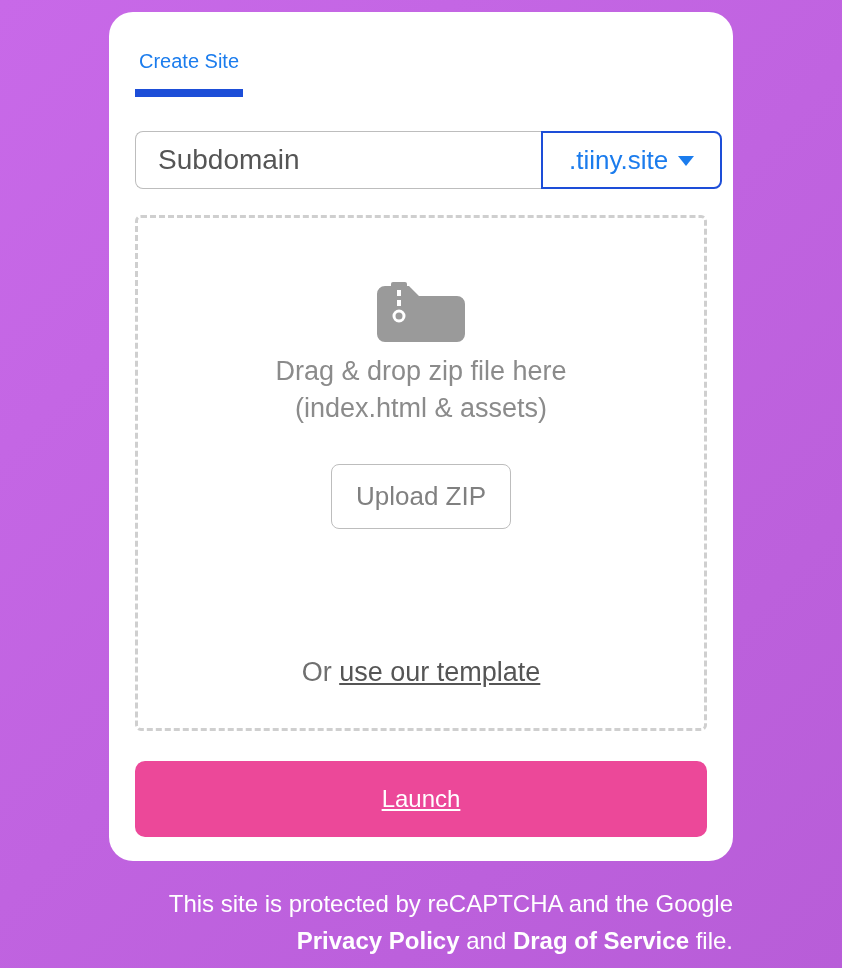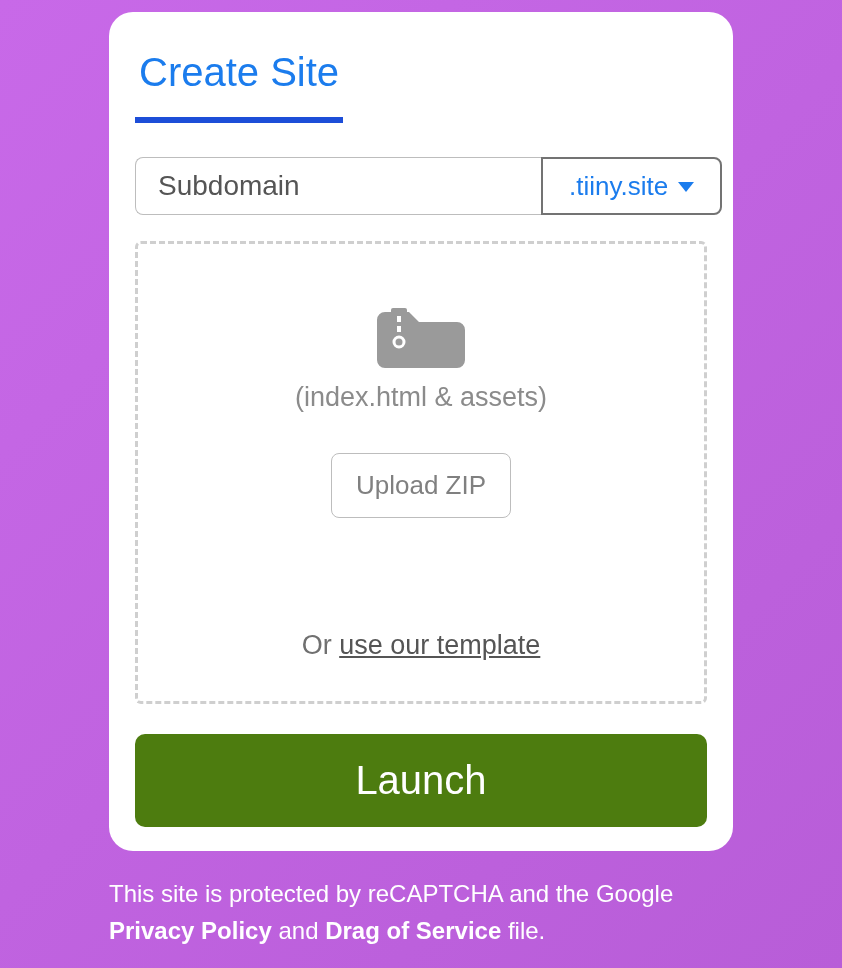--- a/index.html
+++ b/index.html
@@ -18,24 +18,24 @@
     border-radius: 24px;
     padding: 24px 26px 24px 26px;
     display: flex;
     flex-direction: column;
   }
   .tabs {
     display: flex;
     margin-bottom: 34px;
   }
   .tab {
-    font-size: 40px;
+    font-size: 20px;
     color: #1b7ced;
-    padding: 14px 4px 22px 4px;
-    border-bottom: 6px solid #1d4ed8;
+    padding: 14px 4px 16px 4px;
+    border-bottom: 8px solid #1d4ed8;
     font-weight: 400;
   }
   .domain-row {
     display: flex;
     width: 100%;
     margin-bottom: 26px;
   }
   .subdomain-input {
     flex: 1;
     font-size: 28px;
@@ -48,21 +48,21 @@
     font-family: inherit;
   }
   .subdomain-input::placeholder { color: #555; }
   .domain-select {
     display: flex;
     align-items: center;
     gap: 10px;
     font-size: 26px;
     color: #1b7ced;
     padding: 0 26px;
-    border: 2px solid #737373;
+    border: 2px solid #1d4ed8;
     border-radius: 0 8px 8px 0;
     background: #fff;
     cursor: pointer;
     white-space: nowrap;
   }
   .caret {
     width: 0; height: 0;
     border-left: 8px solid transparent;
     border-right: 8px solid transparent;
     border-top: 10px solid #1b7ced;
@@ -92,47 +92,48 @@
   }
   .upload-btn {
     font-size: 26px;
     color: #808080;
     background: #fff;
     border: 1px solid #bdbdbd;
     border-radius: 8px;
     padding: 16px 24px;
     cursor: pointer;
     font-family: inherit;
-    margin-bottom: 64px;
+    margin-bottom: 80px;
   }
   .template-line {
     font-size: 27px;
     color: #707070;
     margin-top: 48px;
   }
   .template-link {
     color: #555;
     text-decoration: underline;
     cursor: pointer;
   }
   .launch-btn {
     width: 100%;
-    background: #4d7c0f;
+    background: #ec4899;
     color: #fff;
-    font-size: 40px;
+    font-size: 24px;
     border: none;
     border-radius: 10px;
     padding: 24px 0;
     cursor: pointer;
     font-family: inherit;
+    text-decoration: underline;
   }
   .footer {
     margin-top: 24px;
     width: 624px;
-    text-align: left;
+    text-align: right;
     color: #ffffff;
     font-size: 24px;
     line-height: 1.55;
   }
   .footer a {
     color: #ffffff;
     font-weight: 600;
   }
 </style>
 </head>
@@ -153,20 +154,21 @@
   </div>
 
   <div class="dropzone">
     <svg class="zip-icon" width="92" height="70" viewBox="0 0 92 70">
       <path fill="#9a9a9a" d="M10 14 h24 l10 10 h38 a8 8 0 0 1 8 8 v30 a8 8 0 0 1 -8 8 H10 a8 8 0 0 1 -8 -8 V22 a8 8 0 0 1 8 -8 z"></path>
       <rect x="16" y="10" width="16" height="10" rx="2" fill="#9a9a9a"></rect>
       <rect x="22" y="18" width="4" height="6" fill="#ffffff"></rect>
       <rect x="22" y="28" width="4" height="6" fill="#ffffff"></rect>
       <circle cx="24" cy="44" r="5" fill="none" stroke="#ffffff" stroke-width="3"></circle>
     </svg>
+    <div class="drop-line1">Drag &amp; drop zip file here</div>
     <div class="drop-line2">(index.html &amp; assets)</div>
     <button class="upload-btn">Upload ZIP</button>
     <div class="template-line">
       <span>Or </span><a class="template-link">use our template</a>
     </div>
   </div>
 
   <button class="launch-btn">Launch</button>
 
 </div>

